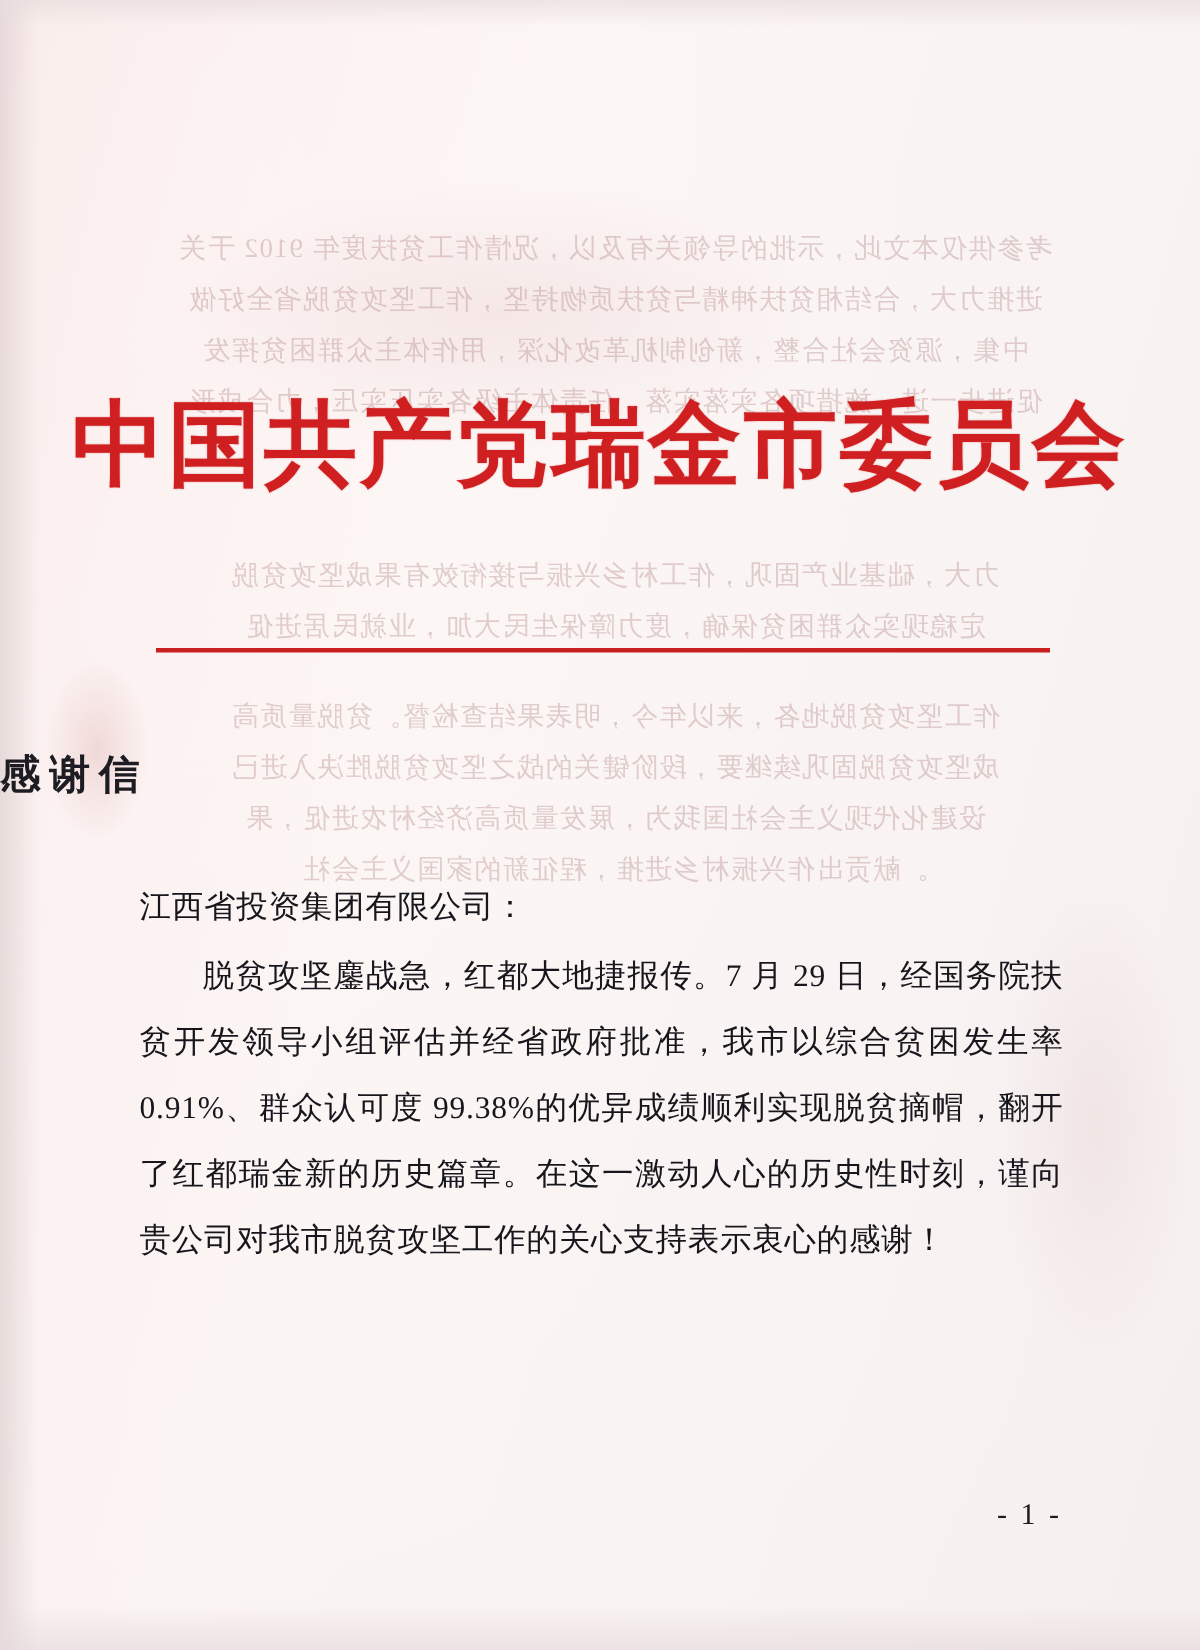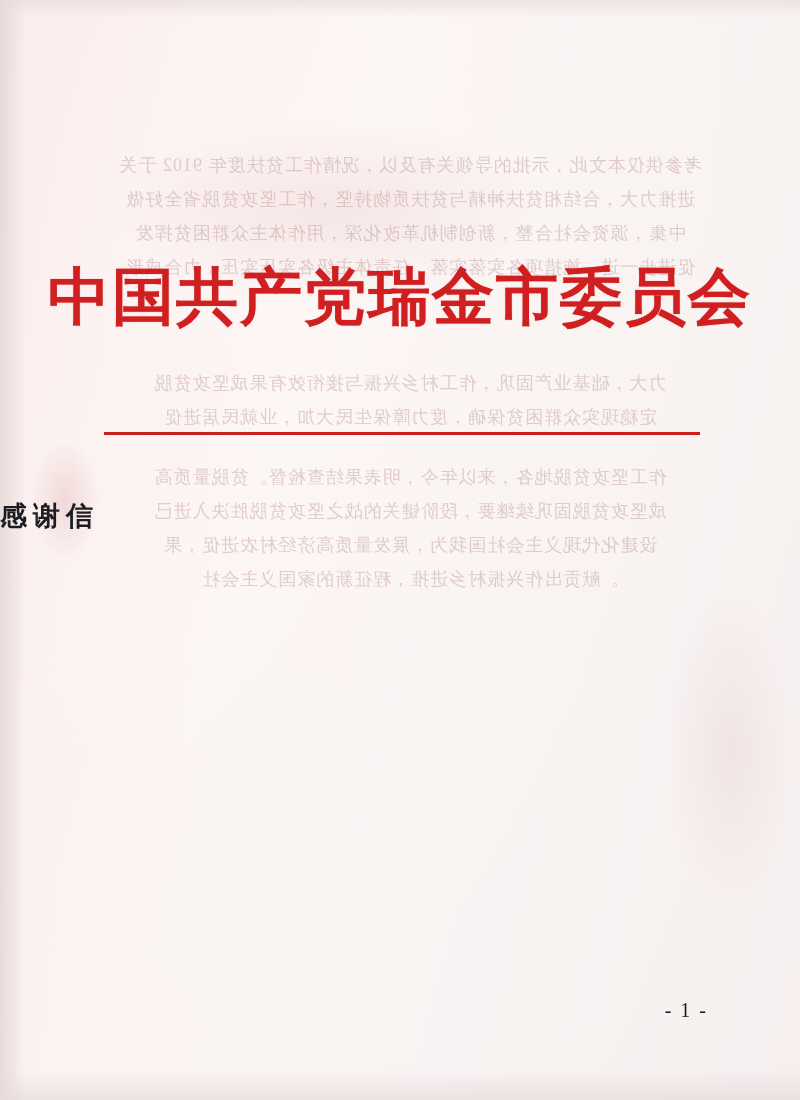--- a/index.html
+++ b/index.html
@@ -200,17 +200,19 @@
   <div class="bleed b9">设建化代现义主会社国我为，展发量质高济经村农进促，果</div>
   <div class="bleed b10">。献贡出作兴振村乡进推，程征新的家国义主会社</div>
 
   <div class="letterhead">中国共产党瑞金市委员会</div>
 
   <div class="red-rule"></div>
 
   <div class="doc-title">感谢信</div>
 
   <div class="body-block">
+    <p class="salutation">江西省投资集团有限公司：</p>
+    <p class="para">脱贫攻坚鏖战急，红都大地捷报传。7 月 29 日，经国务院扶贫开发领导小组评估并经省政府批准，我市以综合贫困发生率 0.91%、群众认可度 99.38%的优异成绩顺利实现脱贫摘帽，翻开了红都瑞金新的历史篇章。在这一激动人心的历史性时刻，谨向贵公司对我市脱贫攻坚工作的关心支持表示衷心的感谢！</p>
   </div>
 
   <div class="page-number">- 1 -</div>
 
 </div>
 
 </body></html>

